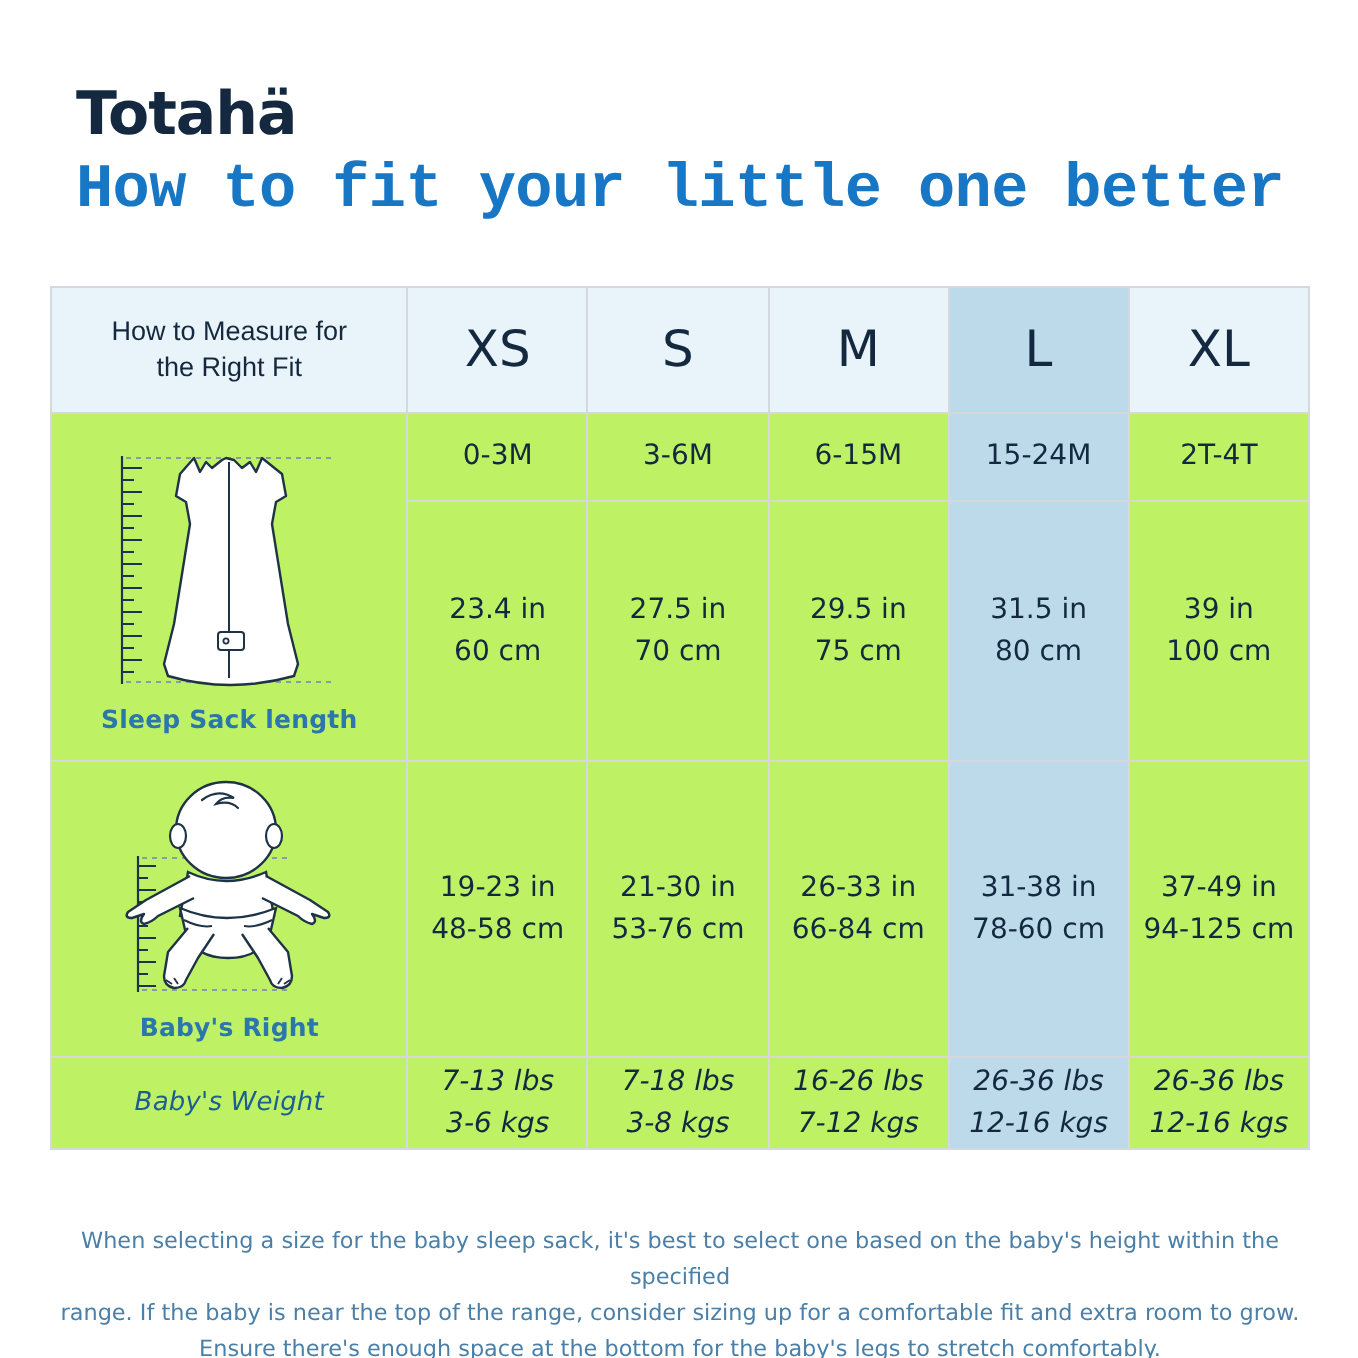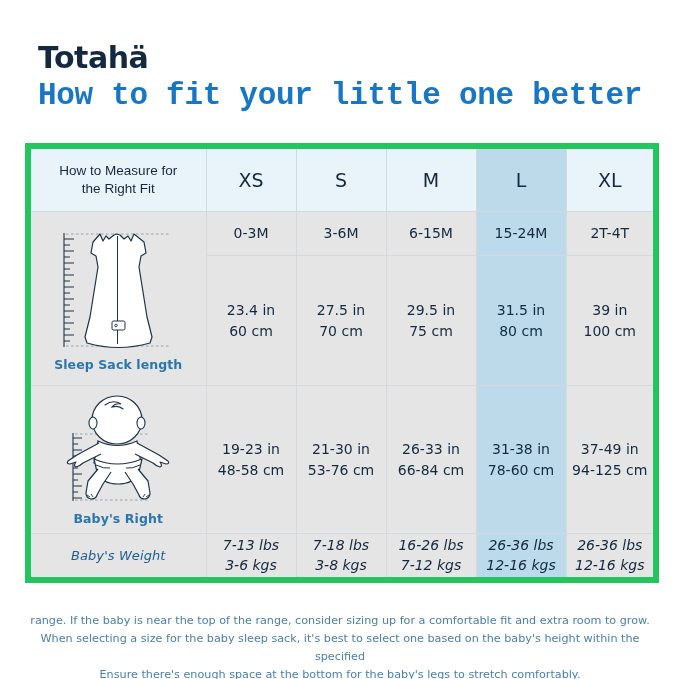--- a/index.html
+++ b/index.html
@@ -41,22 +41,22 @@
   }
 
   
   .size-table {
     position: absolute;
     left: 25px;
     top: 143px;
     width: 630px;
     border-collapse: collapse;
     table-layout: fixed;
-    border: 6px solid #22c55e;
-    background: #e5e5e5;
+    border: 1px solid #22c55e;
+    background: #bef264;
   }
   .size-table td, .size-table th {
     border: 1px solid #d3d9de;
     text-align: center;
     vertical-align: middle;
     padding: 0;
     font-weight: 400;
   }
 
   .col-label  { width: 178px; }
@@ -68,21 +68,21 @@
     background: #e9f3fa;
     color: #14293f;
     font-size: 14px;
     line-height: 1.3;
   }
   .hdr.label-head {
     font-size: 13.5px;
     padding: 0 14px;
   }
   .hdr.size-head {
-    font-size: 19px;
+    font-size: 25px;
     font-family: "DejaVu Sans", sans-serif;
   }
   .hdr.highlight { background: #bcdaea; }
 
   
   .cell {
     font-size: 14px;
     line-height: 1.45;
     color: #14293f;
     font-family: "DejaVu Sans", sans-serif;
@@ -320,16 +320,16 @@
     </td>
     <td class="cell">
       <div>26-36 lbs</div>
       <div>12-16 kgs</div>
     </td>
   </tr>
 </tbody>
   </table>
 
 <div class="footer">
+  <div>When selecting a size for the baby sleep sack, it's best to select one based on the baby's height within the specified</div>
   <div>range. If the baby is near the top of the range, consider sizing up for a comfortable fit and extra room to grow.</div>
-  <div>When selecting a size for the baby sleep sack, it's best to select one based on the baby's height within the specified</div>
   <div>Ensure there's enough space at the bottom for the baby's legs to stretch comfortably.</div>
 </div>
 
 </body></html>

